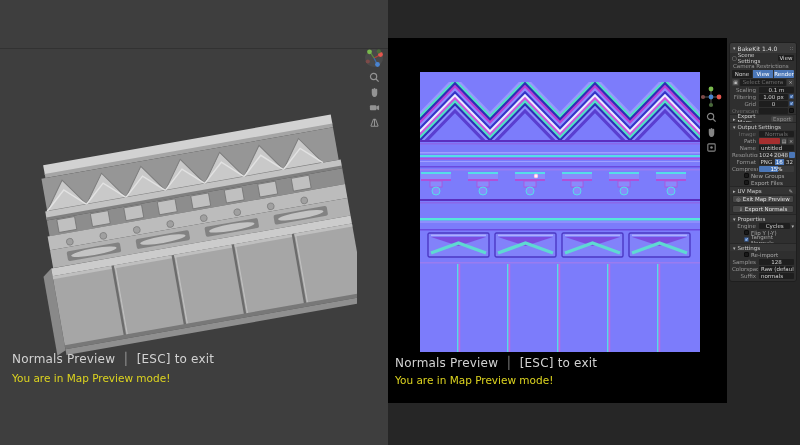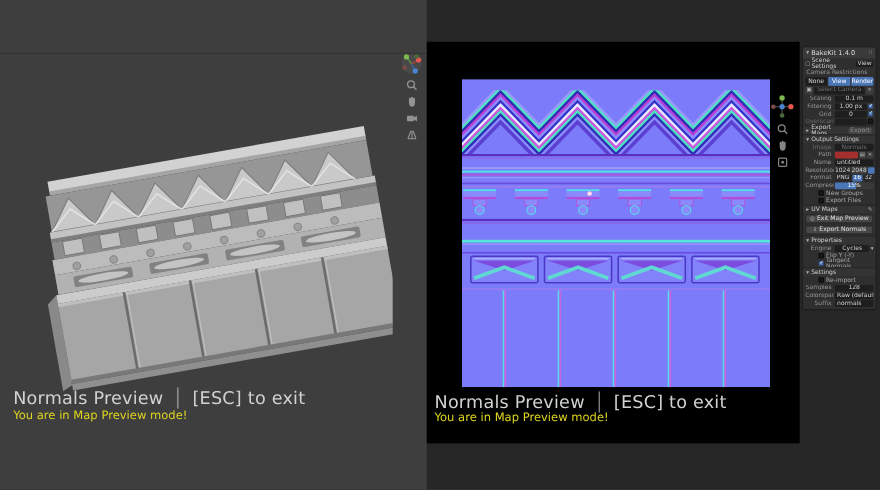--- a/index.html
+++ b/index.html
@@ -5,21 +5,21 @@
   * { margin:0; padding:0; box-sizing:border-box; }
   html,body { width:800px; height:445px; overflow:hidden; background:#3d3d3d;
               font-family:"DejaVu Sans", sans-serif; }
   #stage { position:relative; width:800px; height:445px; }
 
   
   .vp-left { position:absolute; left:0; top:0; width:388px; height:445px; background:#3e3e3e; }
   .vp-left .topline { position:absolute; left:0; top:48px; width:100%; height:1px; background:rgba(0,0,0,0.18); }
   .model-svg { position:absolute; left:22px; top:108px; width:335px; height:260px; }
 
-  .status-line { position:absolute; font-size:16px; color:#d2d2d2; letter-spacing:.2px; white-space:nowrap; }
+  .status-line { position:absolute; font-size:12px; color:#d2d2d2; letter-spacing:.2px; white-space:nowrap; }
   .mode-line   { position:absolute; font-size:10.5px; color:#ddd41f; white-space:nowrap; }
   .vp-left .status-line { left:12px; top:352px; }
   .vp-left .mode-line   { left:12px; top:372px; }
 
   
   .vp-right { position:absolute; left:388px; top:0; width:412px; height:445px; background:#262626; }
   .render-view { position:absolute; left:0; top:38px; width:339px; height:365px; background:#000; }
   .texture-svg { position:absolute; left:32px; top:34px; width:280px; height:280px; }
   .vp-right .status-line { left:7px; top:318px; }
   .vp-right .mode-line   { left:7px; top:336px; }

